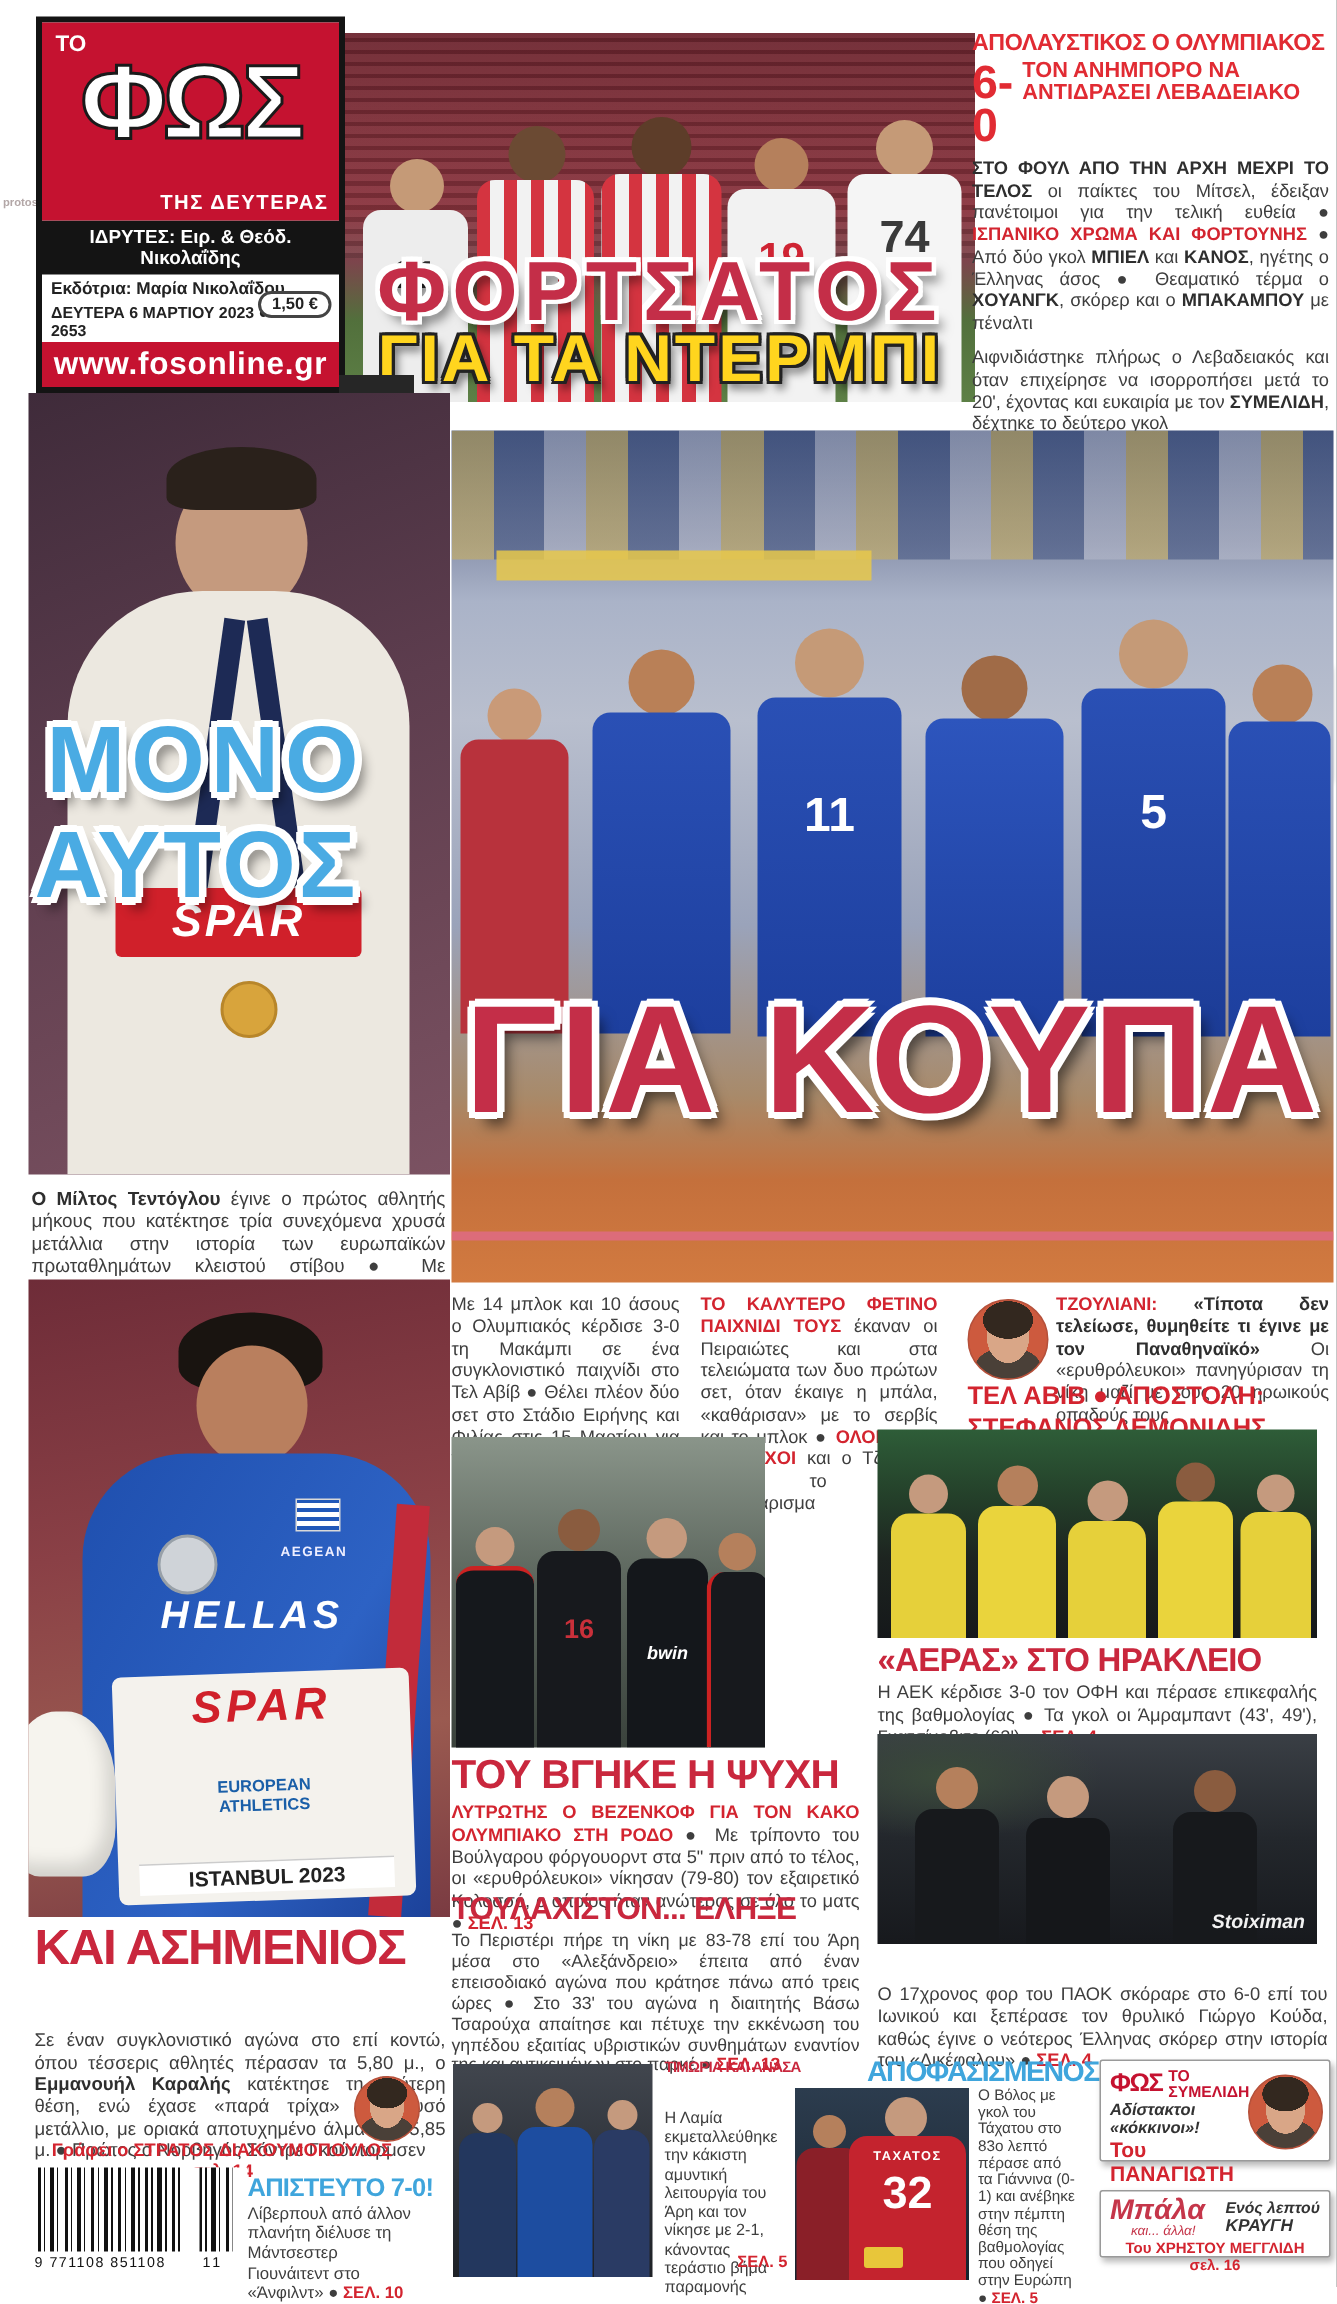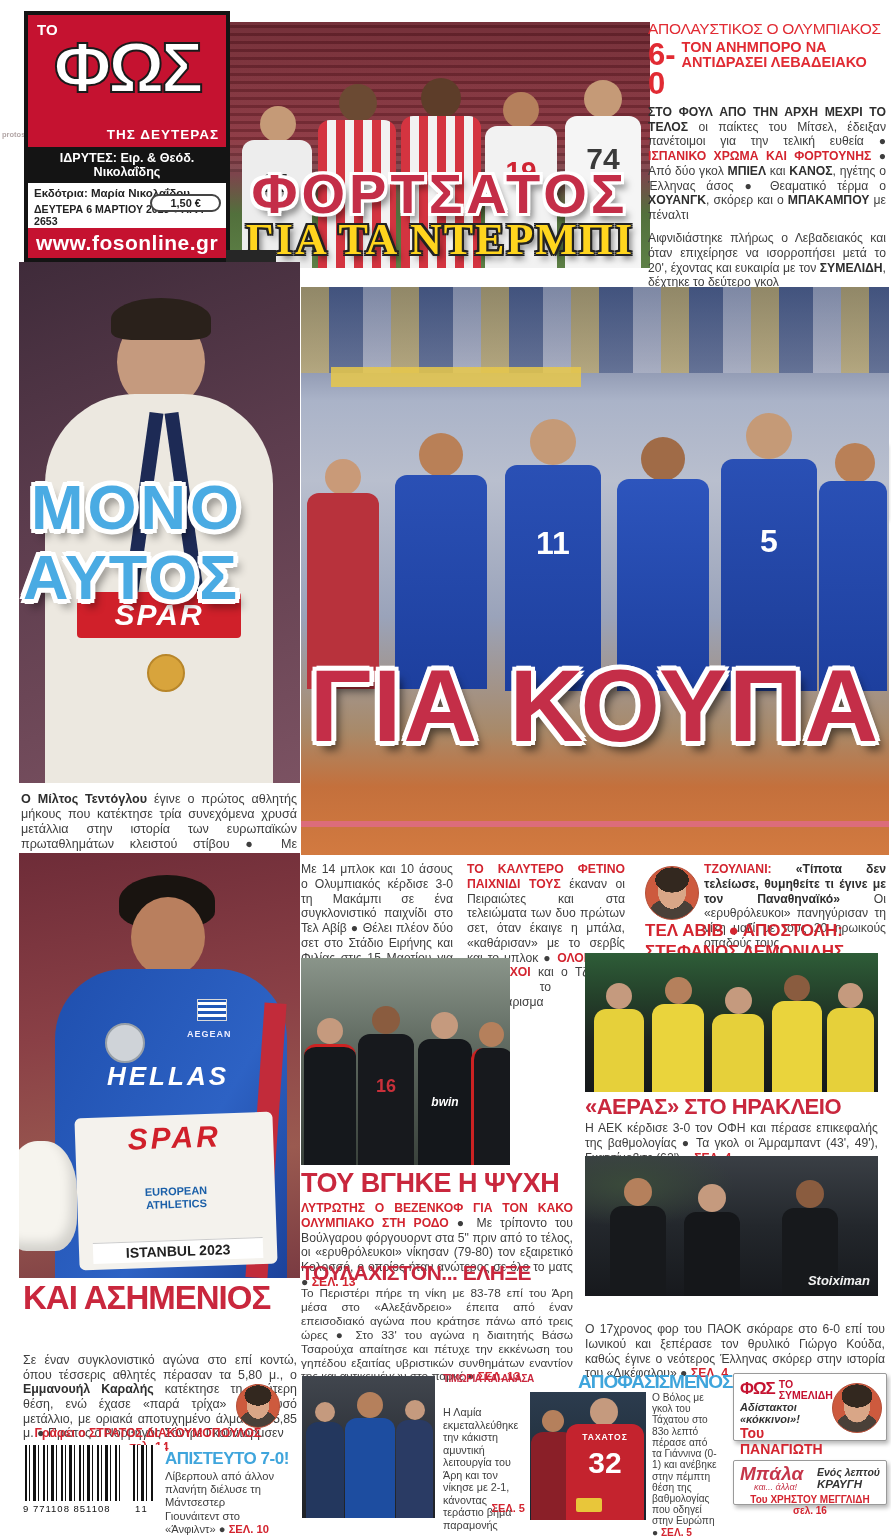--- a/index.html
+++ b/index.html
@@ -21,33 +21,33 @@
     text-shadow:-3px -3px 0 #fff,3px -3px 0 #fff,-3px 3px 0 #fff,3px 3px 0 #fff,
                 -3px 0 0 #fff,3px 0 0 #fff,0 -3px 0 #fff,0 3px 0 #fff,5px 7px 7px rgba(0,0,0,.5);}
   .outline-w-lg{color:#c42e48;font-weight:900;
     text-shadow:-4px -4px 0 #fff,4px -4px 0 #fff,-4px 4px 0 #fff,4px 4px 0 #fff,
                 -5px 0 0 #fff,5px 0 0 #fff,0 -5px 0 #fff,0 5px 0 #fff,7px 9px 9px rgba(0,0,0,.55);}
   .outline-blue{color:#4aabe3;font-weight:900;
     text-shadow:-4px -4px 0 #fff,4px -4px 0 #fff,-4px 4px 0 #fff,4px 4px 0 #fff,
                 -5px 0 0 #fff,5px 0 0 #fff,0 -5px 0 #fff,0 5px 0 #fff,6px 8px 8px rgba(0,0,0,.45);}
   .outline-k{color:#ffd51e;font-weight:900;
     text-shadow:-2px -2px 0 #222,2px -2px 0 #222,-2px 2px 0 #222,2px 2px 0 #222,
-                -2px 0 0 #222,2px 0 0 #222,0 -2px 0 #222,0 2px 0 #222,4px 5px 6px rgba(0,0,0,.5);font-family:Liberation Serif, serif;}
+                -2px 0 0 #222,2px 0 0 #222,0 -2px 0 #222,0 2px 0 #222,4px 5px 6px rgba(0,0,0,.5);}
   .masthead{position:absolute;left:24px;top:11px;width:198px;border:4px solid #141414;background:#fff;}
   .mh-red{position:relative;background:#c51230;height:132px;}
   .mh-to{position:absolute;left:9px;top:6px;color:#fff;font-weight:bold;font-size:15px;}
   .mh-title{text-align:center;color:#fff;font-weight:900;font-size:70px;line-height:1;padding-top:18px;
             letter-spacing:-3px;-webkit-text-stroke:2px #1a1a1a;}
   .mh-sub{position:absolute;right:7px;bottom:5px;color:#fff;font-weight:bold;font-size:13.5px;letter-spacing:1px;}
   .mh-founders{background:#141414;color:#fff;font-weight:bold;font-size:12.6px;text-align:center;padding:4px 0;}
   .mh-white{position:relative;padding:4px 6px;height:37px;}
   .mh-pub{font-weight:bold;color:#222;font-size:11.5px;}
   .mh-date{font-weight:bold;color:#222;font-size:10.6px;margin-top:4px;}
   .mh-price{position:absolute;right:5px;top:11px;border:2px solid #444;border-radius:10px;
-            padding:1px 18px;font-size:11px;font-weight:bold;color:#222;background:#fff;text-align:right;}
+            padding:1px 7px;font-size:11px;font-weight:bold;color:#222;background:#fff;text-align:right;}
   .mh-site{background:#c51230;color:#fff;font-weight:800;font-size:21px;text-align:center;
            height:30px;line-height:30px;letter-spacing:0.5px;}
   .watermark{position:absolute;left:2px;top:130px;font-size:7.5px;color:#b3a7a7;font-weight:bold;}
   .obox{position:absolute;background:#fff;border:1px solid #9a9a9a;border-radius:2px;
         box-shadow:2px 3px 4px rgba(0,0,0,.28);}
   .por{position:absolute;border-radius:50%;
        background:
          radial-gradient(ellipse 32% 24% at 50% 25%, #33281f 0 100%, rgba(0,0,0,0) 101%),
          radial-gradient(ellipse 27% 33% at 50% 47%, #d9a687 0 100%, rgba(0,0,0,0) 101%),
          radial-gradient(ellipse 42% 26% at 50% 86%, #4a4038 0 100%, rgba(0,0,0,0) 101%),
@@ -108,21 +108,21 @@
       <div class="torso" style="left:3px;top:94px;width:76px;height:152px;background:#f5f5f5;">
         <span class="jnum" style="top:26px;color:#3a3a3a;font-size:30px;">74</span>
       </div>
     </div>
     <div class="abs outline-w" style="left:0;right:0;bottom:46px;text-align:center;font-size:56px;letter-spacing:4px;line-height:1;">ΦΟΡΤΣΑΤΟΣ</div>
     <div class="abs outline-k" style="left:0;right:0;bottom:6px;text-align:center;font-size:44px;letter-spacing:2px;line-height:1;">ΓΙΑ ΤΑ ΝΤΕΡΜΠΙ</div>
   </div>
   <div class="abs" style="left:226px;top:250px;width:50px;height:40px;background:#262626;"></div>
 
   <div class="abs" style="left:648px;top:20px;width:238px;">
-    <div style="font-weight:400;color:#e12b33;font-size:15.5px;letter-spacing:-0.3px;">ΑΠΟΛΑΥΣΤΙΚΟΣ Ο ΟΛΥΜΠΙΑΚΟΣ</div>
+    <div style="font-weight:700;color:#e12b33;font-size:15.5px;letter-spacing:-0.3px;">ΑΠΟΛΑΥΣΤΙΚΟΣ Ο ΟΛΥΜΠΙΑΚΟΣ</div>
     <div style="display:flex;align-items:flex-start;margin-top:2px;">
       <div style="font-weight:900;color:#e12b33;font-size:31px;line-height:0.95;margin-right:6px;">6-0</div>
       <div style="font-weight:800;color:#e12b33;font-size:14.5px;line-height:1.05;">ΤΟΝ ΑΝΗΜΠΟΡΟ ΝΑ ΑΝΤΙΔΡΑΣΕΙ ΛΕΒΑΔΕΙΑΚΟ</div>
     </div>
     <div class="body-txt" style="margin-top:6px;">
       <span class="bd">ΣΤΟ ΦΟΥΛ ΑΠΟ ΤΗΝ ΑΡΧΗ ΜΕΧΡΙ ΤΟ ΤΕΛΟΣ</span><span> οι παίκτες του Μίτσελ, έδειξαν πανέτοιμοι για την τελική ευθεία ● </span><span class="rd">ΙΣΠΑΝΙΚΟ ΧΡΩΜΑ ΚΑΙ ΦΟΡΤΟΥΝΗΣ</span><span> ● Από δύο γκολ </span><span class="bd">ΜΠΙΕΛ</span><span> και </span><span class="bd">ΚΑΝΟΣ</span><span>, ηγέτης ο Έλληνας άσος ● Θεαματικό τέρμα ο </span><span class="bd">ΧΟΥΑΝΓΚ</span><span>, σκόρερ και ο </span><span class="bd">ΜΠΑΚΑΜΠΟΥ</span><span> με πέναλτι</span>
     </div>
     <div class="body-txt" style="margin-top:8px;">
       <span>Αιφνιδιάστηκε πλήρως ο Λεβαδειακός και όταν επιχείρησε να ισορροπήσει μετά το 20', έχοντας και ευκαιρία με τον </span><span class="bd">ΣΥΜΕΛΙΔΗ</span><span>, δέχτηκε το δεύτερο γκολ</span>
     </div>

